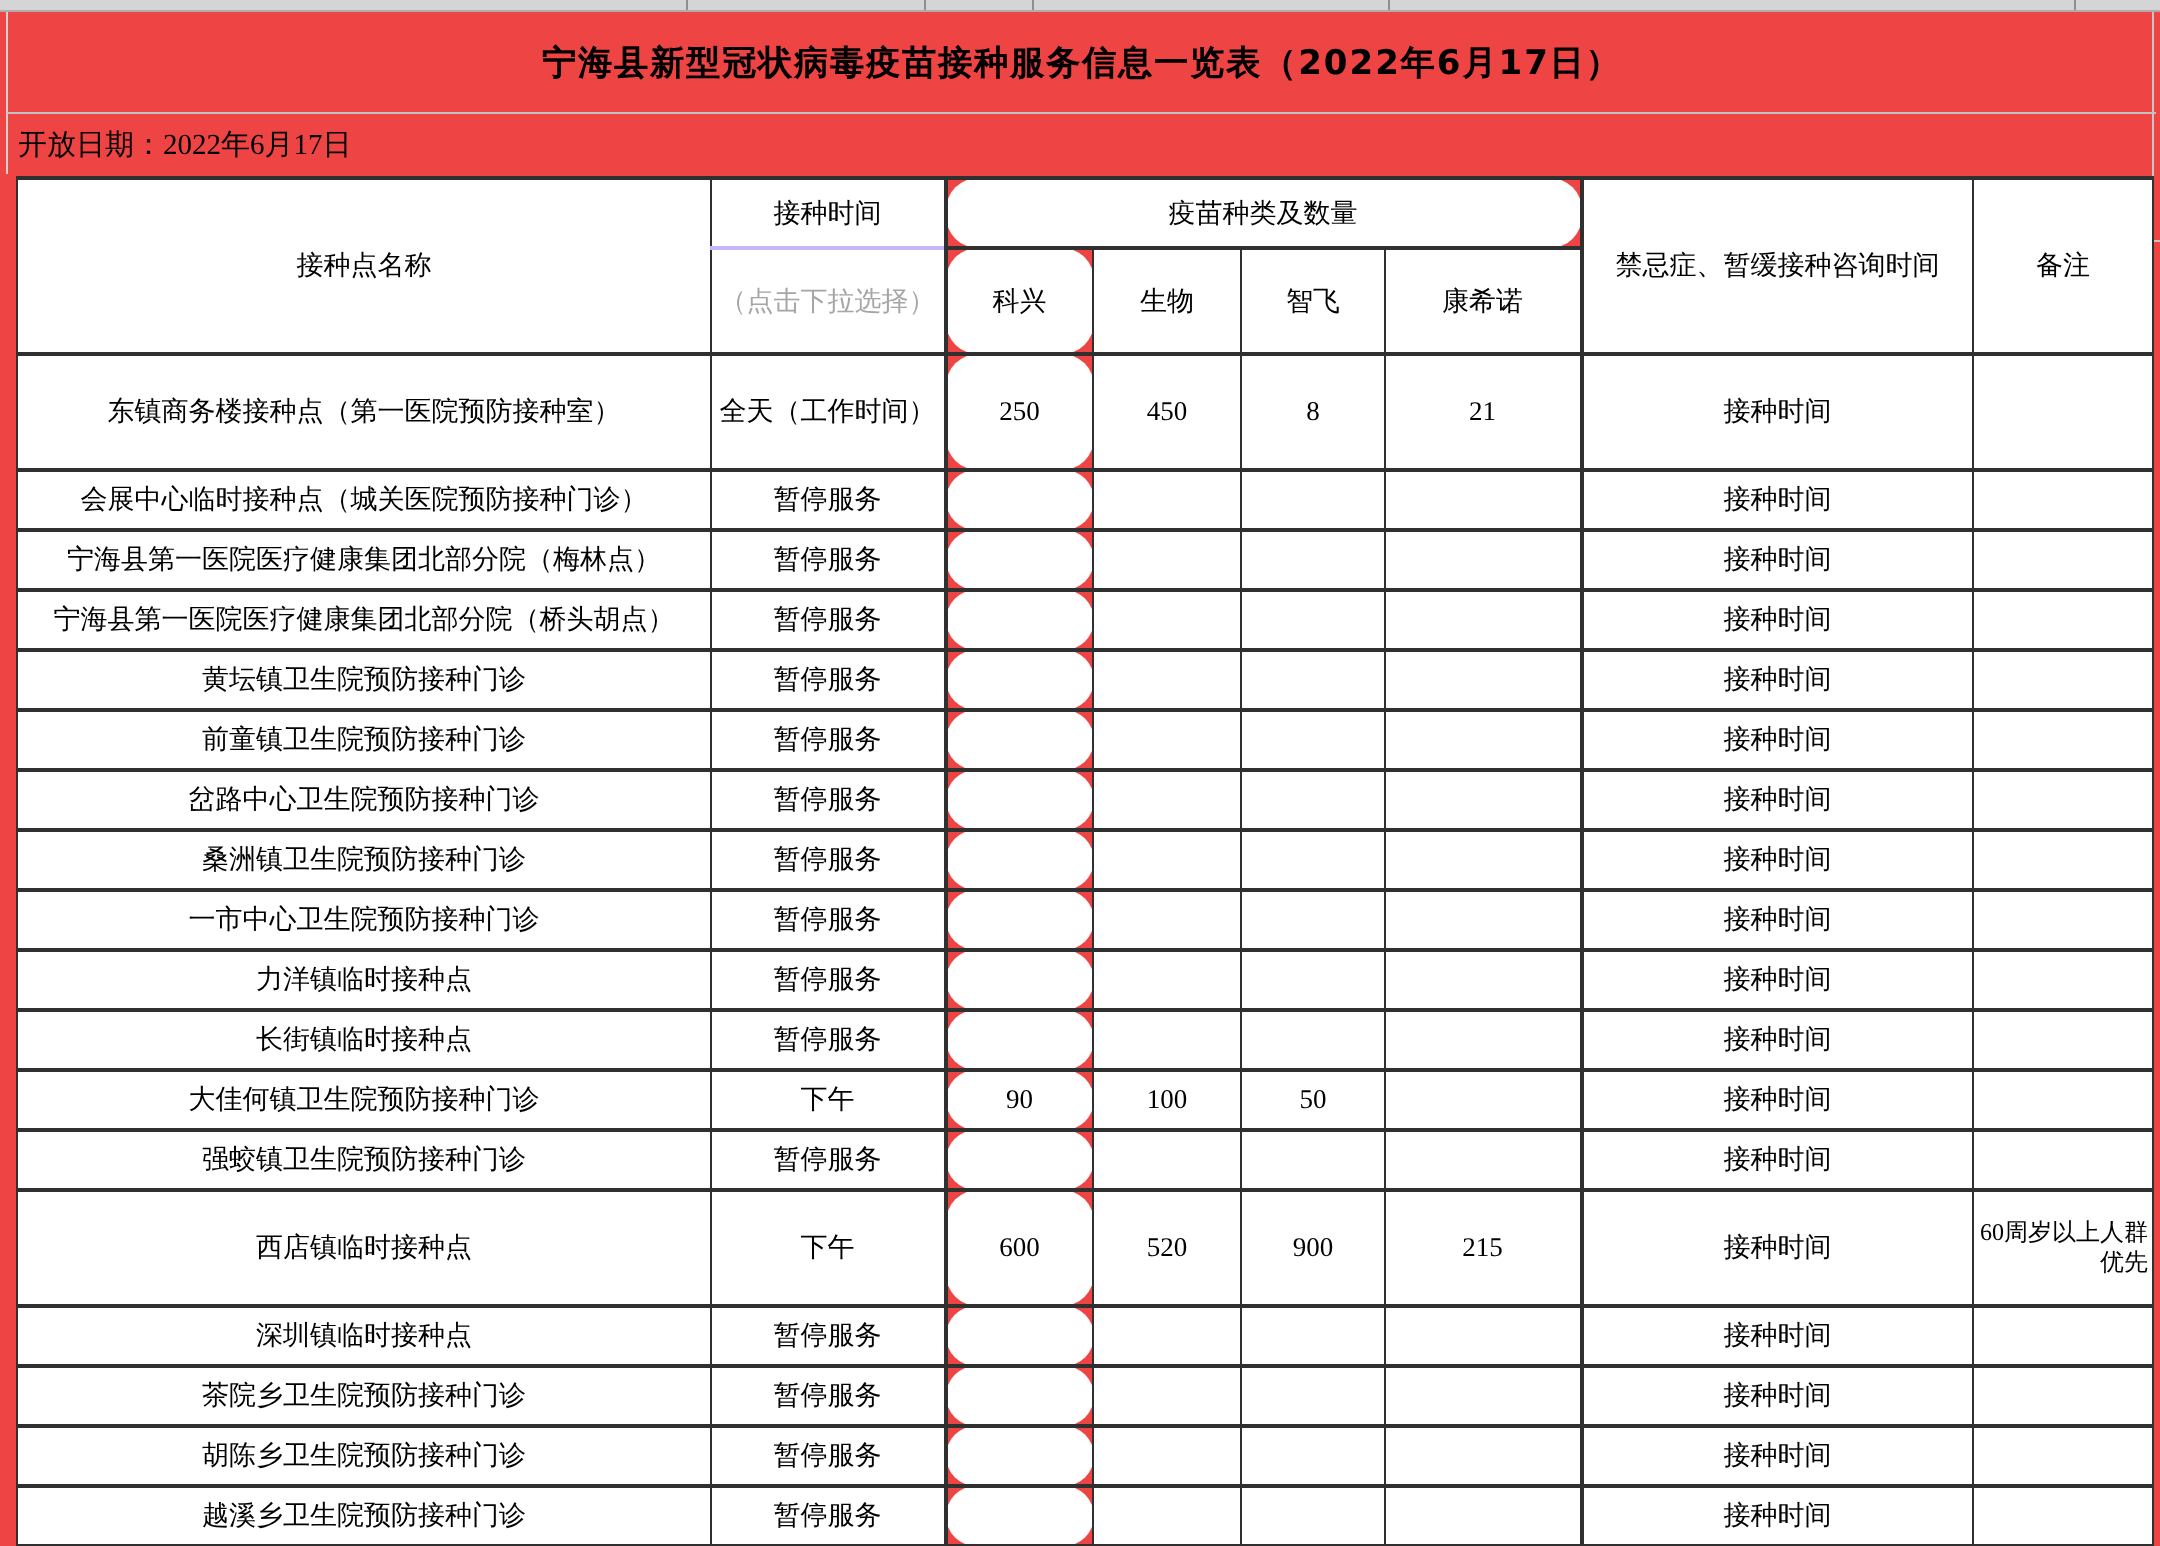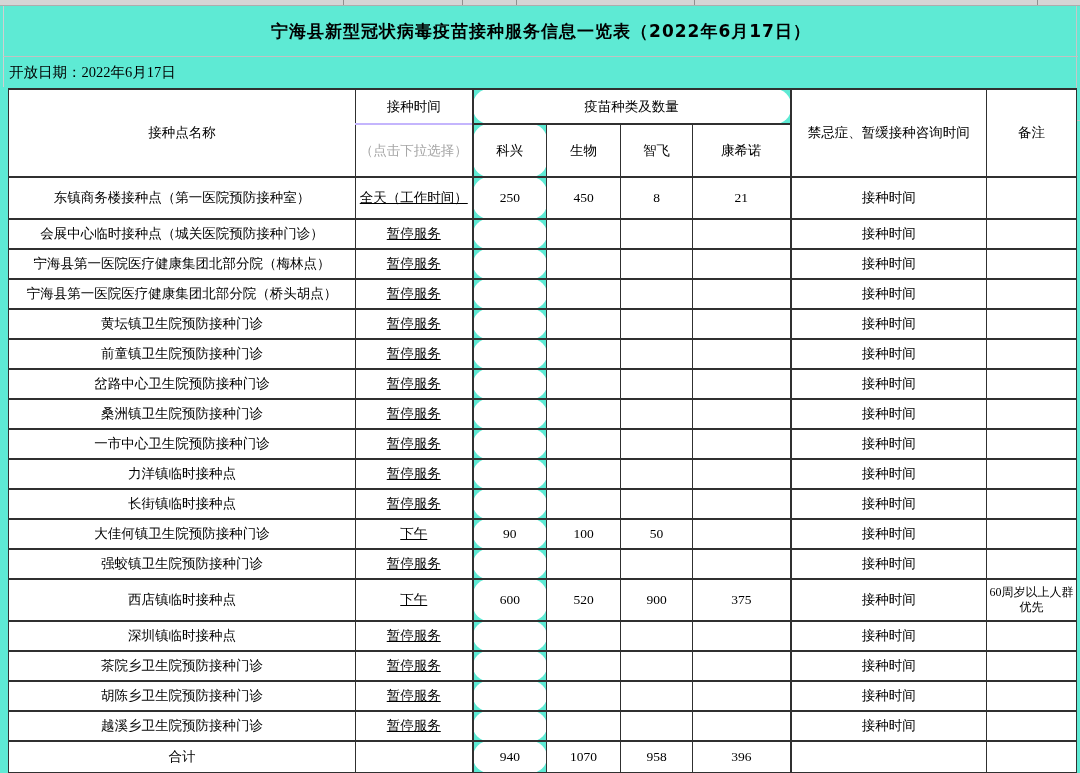--- a/index.html
+++ b/index.html
@@ -1,17 +1,17 @@
 <!DOCTYPE html>
 <html><head>
 <meta charset="utf-8">
 <style>
   html,body{margin:0;padding:0;background:#fff;}
   .screen{
-    position:relative;width:1080px;height:773px;overflow:hidden;background:#5eead4;
+    position:relative;width:1080px;height:773px;overflow:hidden;background:#ef4444;
     font-family:"Liberation Serif","DejaVu Serif",serif;color:#000;
   }
   
   .top-strip{position:absolute;top:0;left:0;width:1080px;height:5px;background:#d5d5d5;border-bottom:1px solid #adadad;}
   .tick{position:absolute;top:0;width:1px;height:5px;background:#8f8f8f;}
   .side-gridline{position:absolute;background:#c6c6c6;}
   
   .title-band{
     position:absolute;top:6px;left:3px;width:1074px;height:50px;
     display:flex;align-items:center;justify-content:center;
@@ -39,24 +39,24 @@
     font-weight:normal;padding:0 2px;overflow:hidden;
     background:#fff;
   }
   thead tr.hr-a{height:35px;}
   thead tr.hr-b{height:53px;}
   th.h-service{border-bottom:1px solid #dcdcdc;}
   th.h-hint{border-top:2px solid #c4b5fd;color:#a6a6a6;}
   .col-kexing{border-left-width:2px;border-radius:16px;}
   .col-consult{border-left-width:2px;}
   tbody tr{height:30px;}
-  tbody tr.row-tall{height:42px;}
+  tbody tr.row-tall{height:58px;}
   tbody tr.row-total{height:32px;}
-  td.c-remark{font-size:12px;text-align:center;line-height:1.25;padding:1px 2px;}
-  td.c-service{cursor:pointer;text-decoration:underline;}
+  td.c-remark{font-size:12px;text-align:right;line-height:1.25;padding:1px 2px;}
+  td.c-service{cursor:pointer;}
   td.c-consult{cursor:pointer;}
 </style>
 </head>
 <body>
 
 <div class="screen">
 
   <div class="top-strip">
     <span class="tick" style="left:343px"></span>
     <span class="tick" style="left:462px"></span>
@@ -230,21 +230,21 @@
       <td class="c-num"></td>
       <td class="c-consult col-consult">接种时间</td>
       <td class="c-remark"></td>
     </tr>
         <tr class="row-tall">
       <td class="c-site">西店镇临时接种点</td>
       <td class="c-service">下午</td>
       <td class="c-num col-kexing">600</td>
       <td class="c-num">520</td>
       <td class="c-num">900</td>
-      <td class="c-num">375</td>
+      <td class="c-num">215</td>
       <td class="c-consult col-consult">接种时间</td>
       <td class="c-remark">60周岁以上人群优先</td>
     </tr>
         <tr>
       <td class="c-site">深圳镇临时接种点</td>
       <td class="c-service">暂停服务</td>
       <td class="c-num col-kexing"></td>
       <td class="c-num"></td>
       <td class="c-num"></td>
       <td class="c-num"></td>

